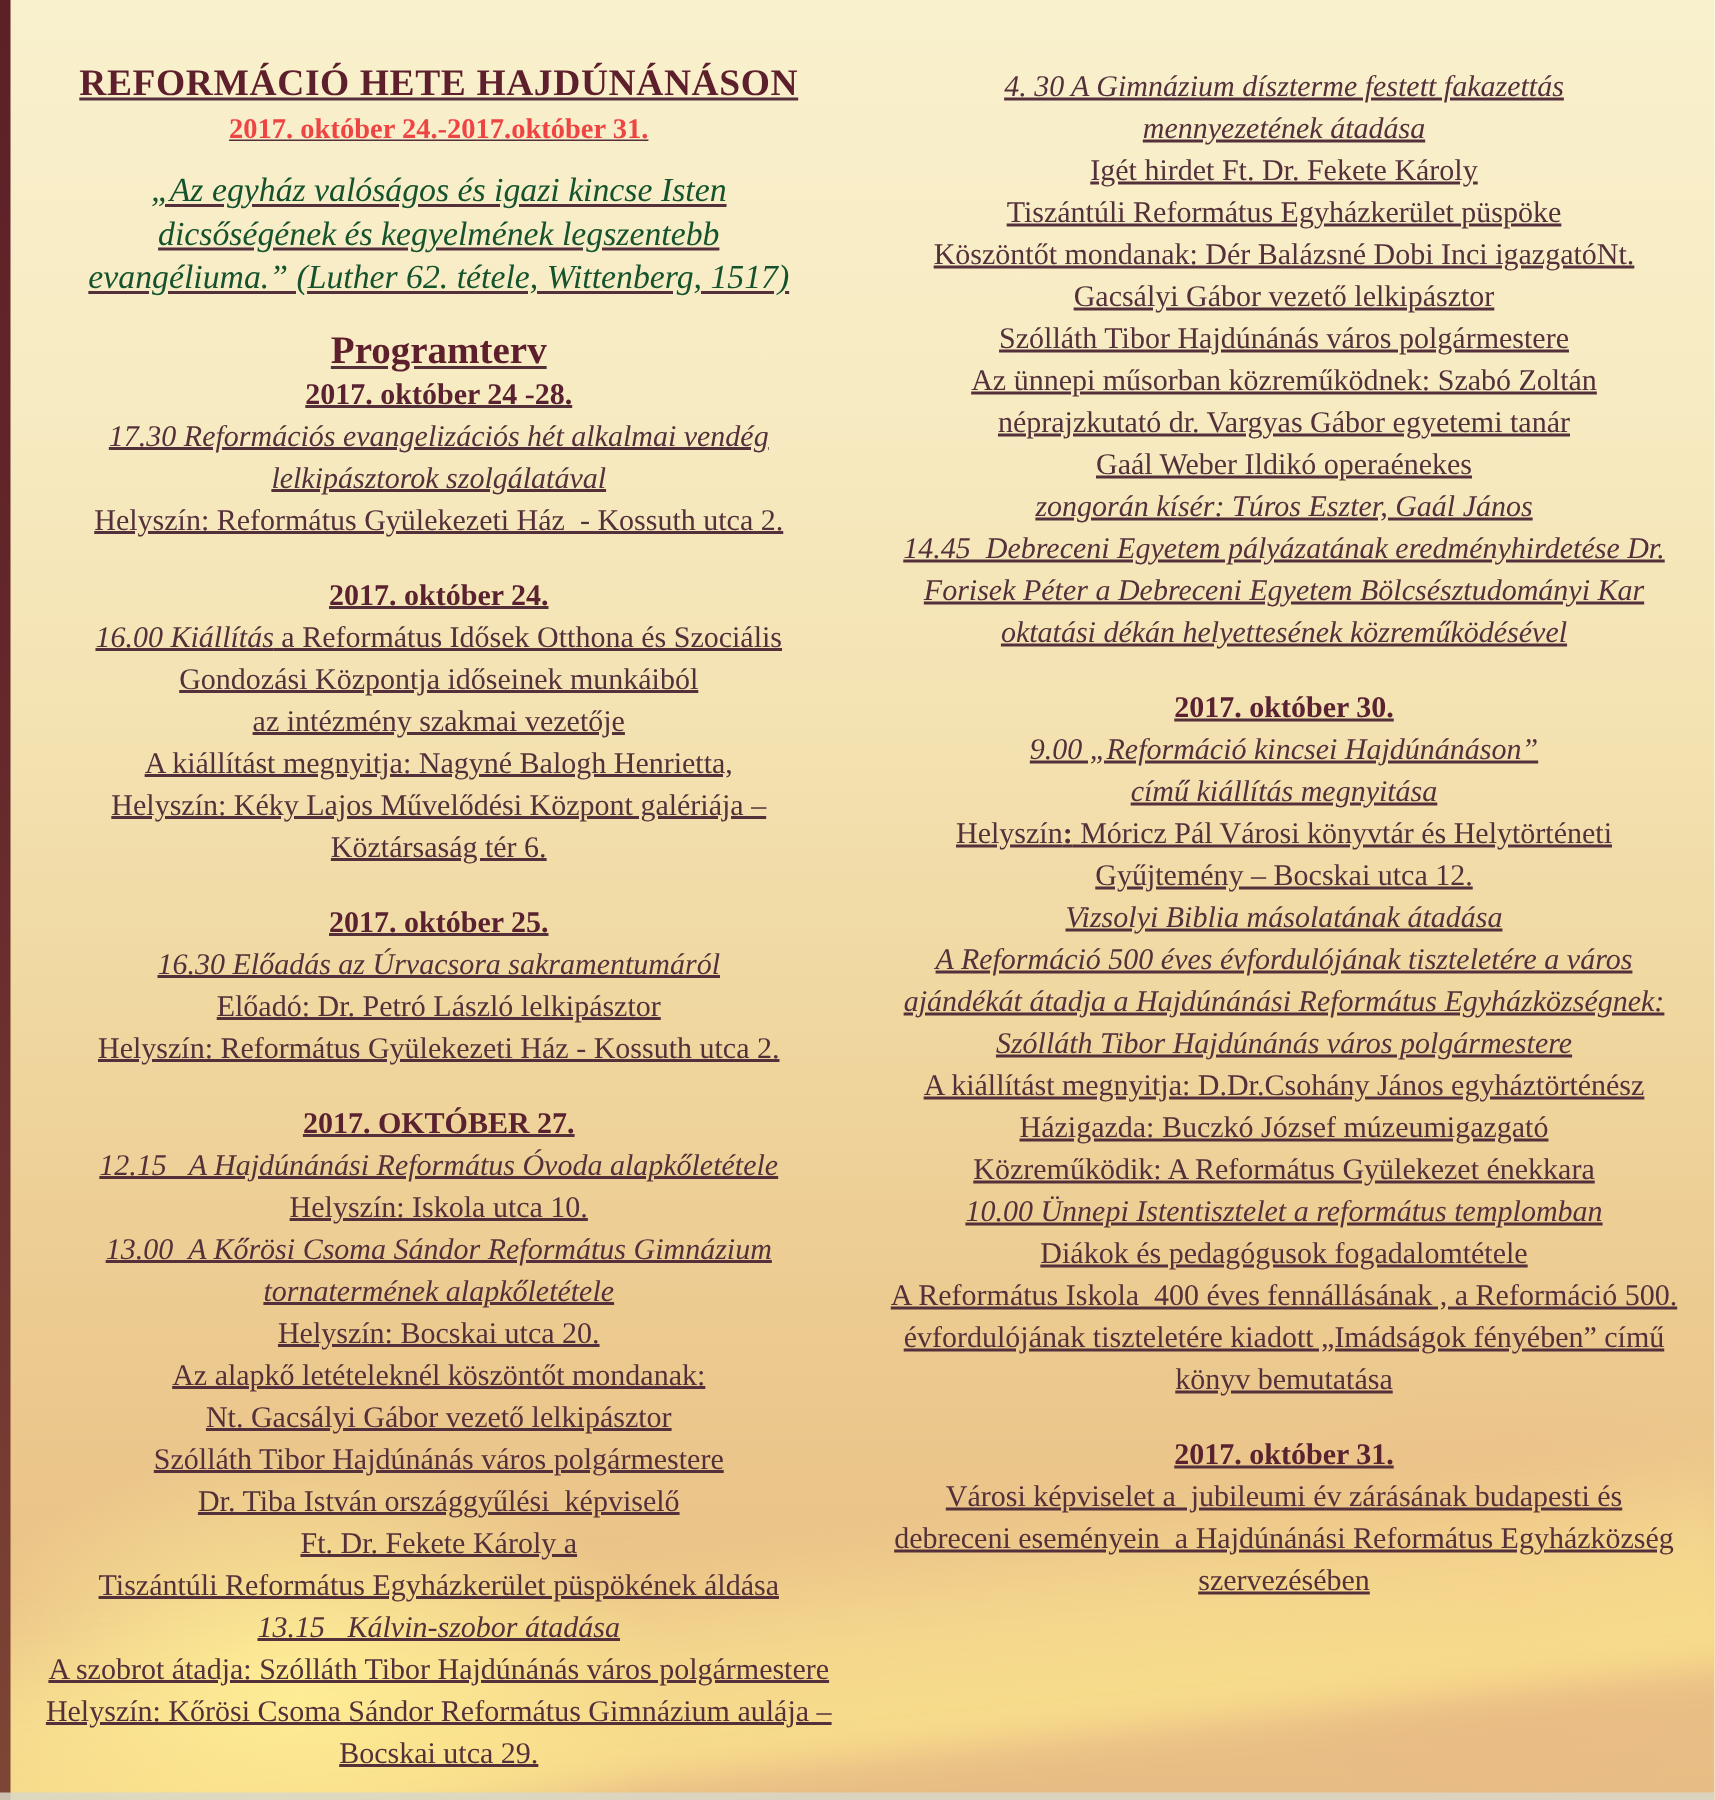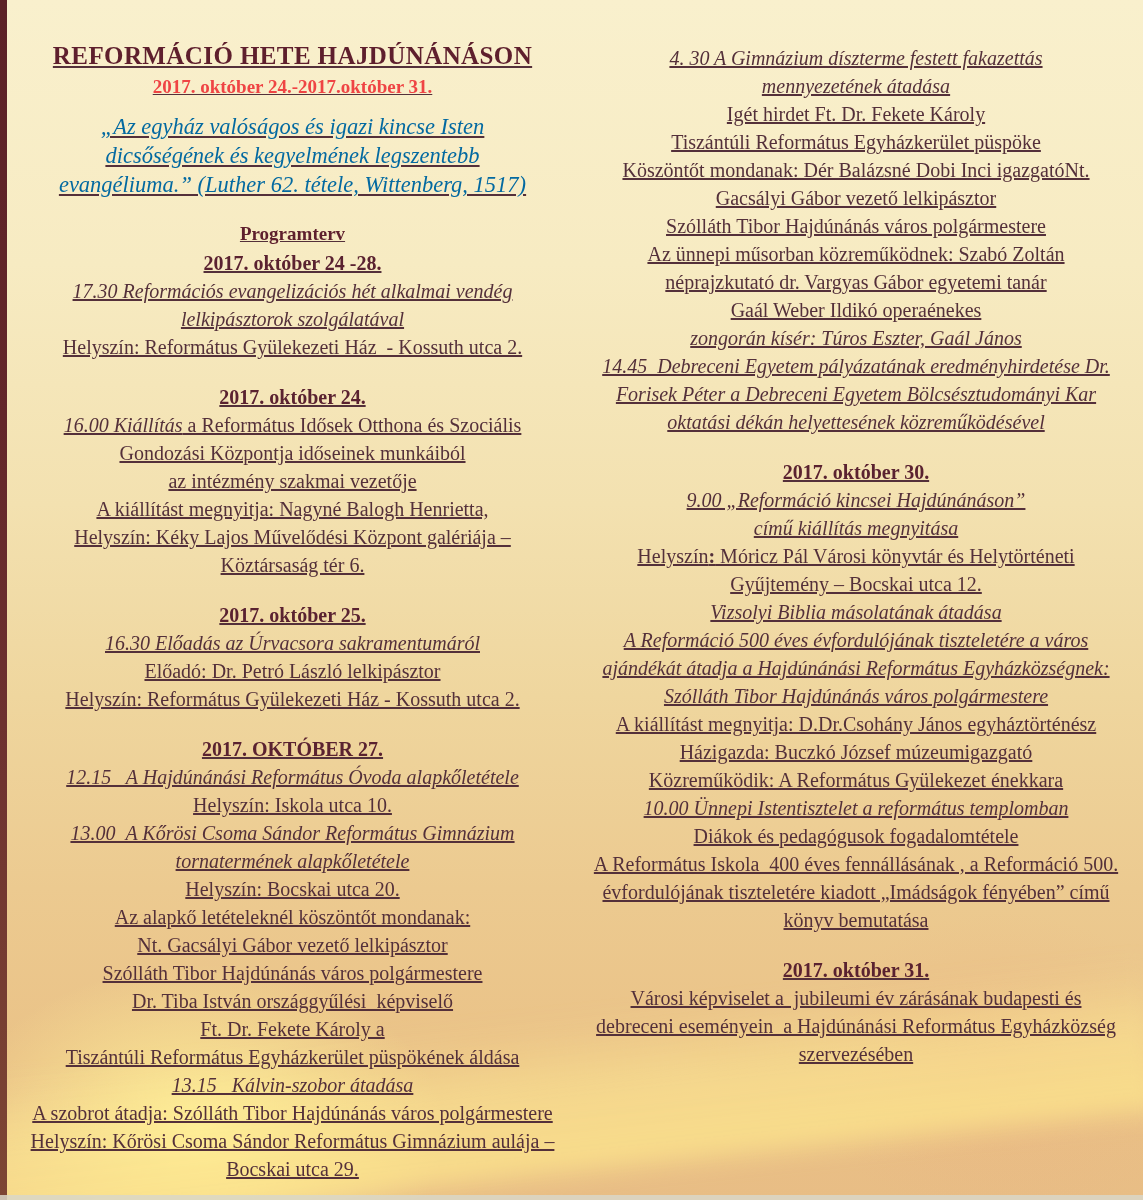--- a/index.html
+++ b/index.html
@@ -31,22 +31,22 @@
   .bottom-edge{
     position:absolute;left:0;bottom:0;width:100%;height:5px;
     background:#d9d7c8;opacity:.85;
   }
   .col{position:absolute;text-align:center;color:#54303a;text-decoration:underline;}
   .col-left{left:20px;top:40px;width:545px;}
   .col-right{left:578px;top:44px;width:556px;}
   .line{font-size:20px;line-height:28px;white-space:nowrap;}
   .line.title{font-size:25px;font-weight:bold;line-height:32px;color:#5e1f2d;letter-spacing:.4px;}
   .line.subtitle{font-size:19px;font-weight:bold;line-height:30px;color:#ef4444;}
-  .line.quote{font-size:22.5px;font-style:italic;line-height:29px;color:#0369a1;}
-  .line.programterv{font-size:19px;font-weight:bold;line-height:31px;color:#5e1f2d;}
+  .line.quote{font-size:22.5px;font-style:italic;line-height:29px;color:#14532d;}
+  .line.programterv{font-size:26px;font-weight:bold;line-height:31px;color:#5e1f2d;}
   .line.date-heading{font-weight:bold;line-height:28px;color:#5a2230;}
   .block + .block{margin-top:22px;}
   .col-left .block.quote-block{margin-top:10px;}
   .col-left .block.program-block{margin-top:19px;}
   .s-r{font-style:normal;font-weight:normal;}
   .s-i{font-style:italic;}
   .s-b{font-weight:bold;}
 </style>
 </head>
 <body>

